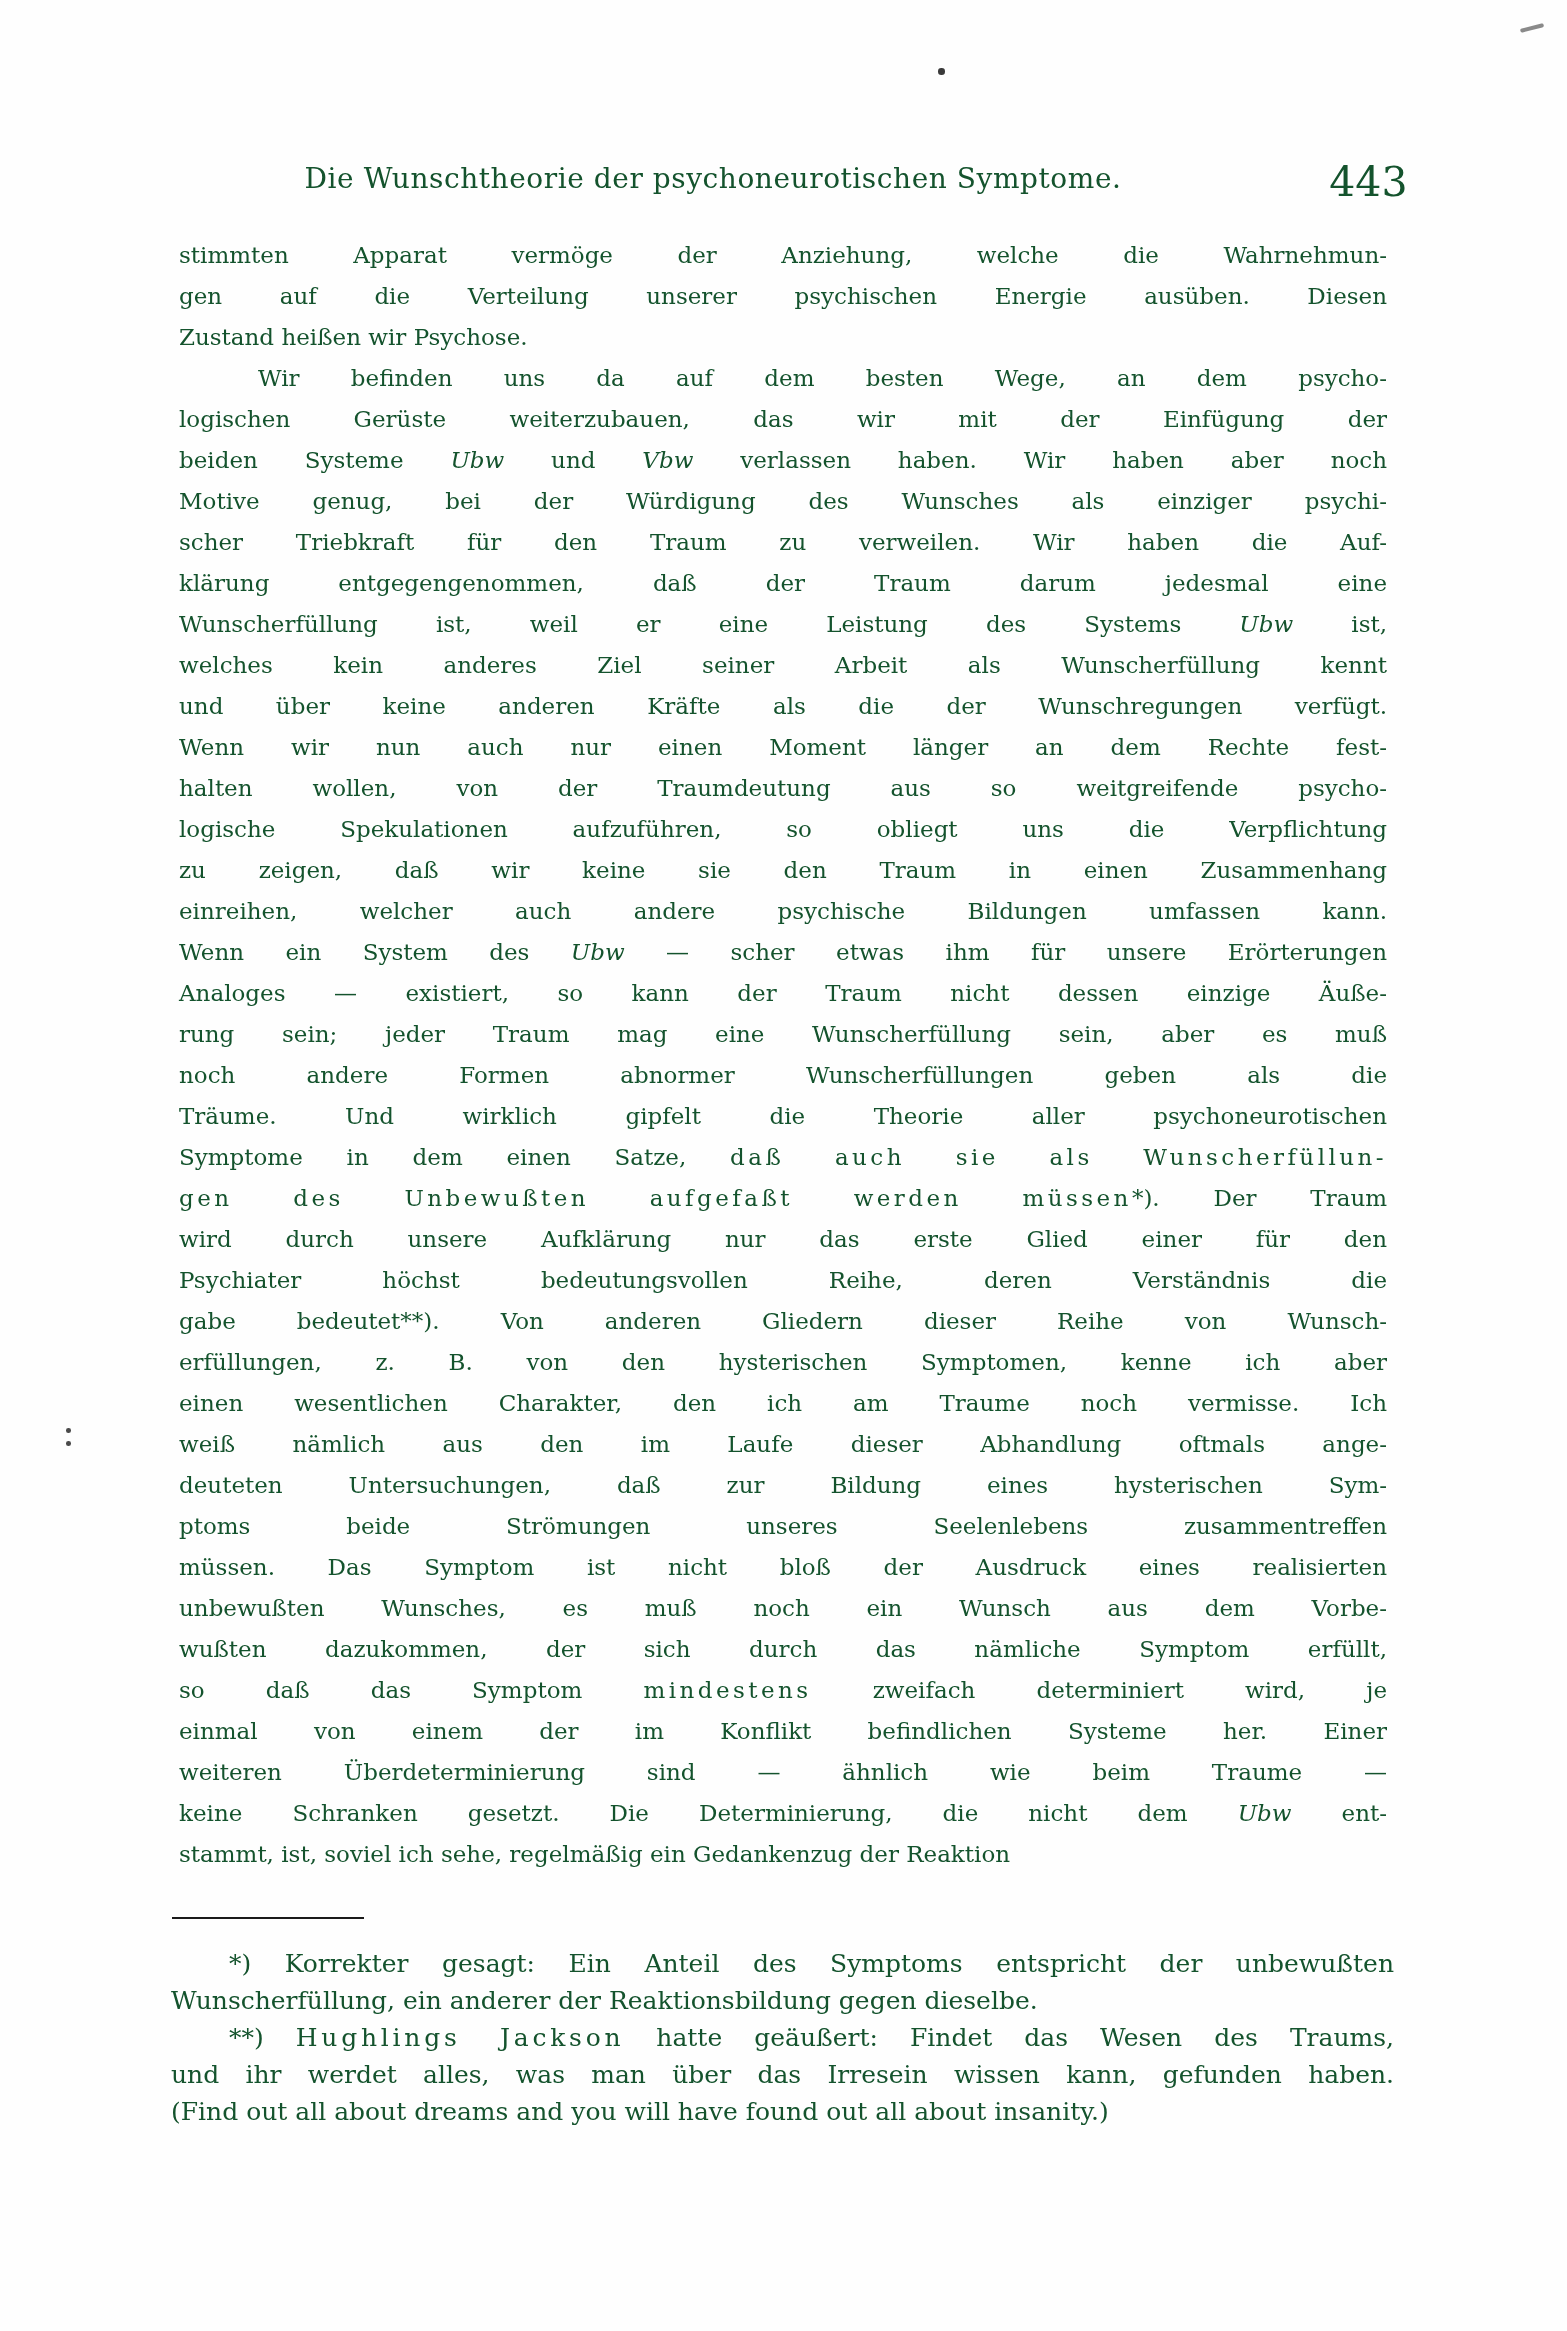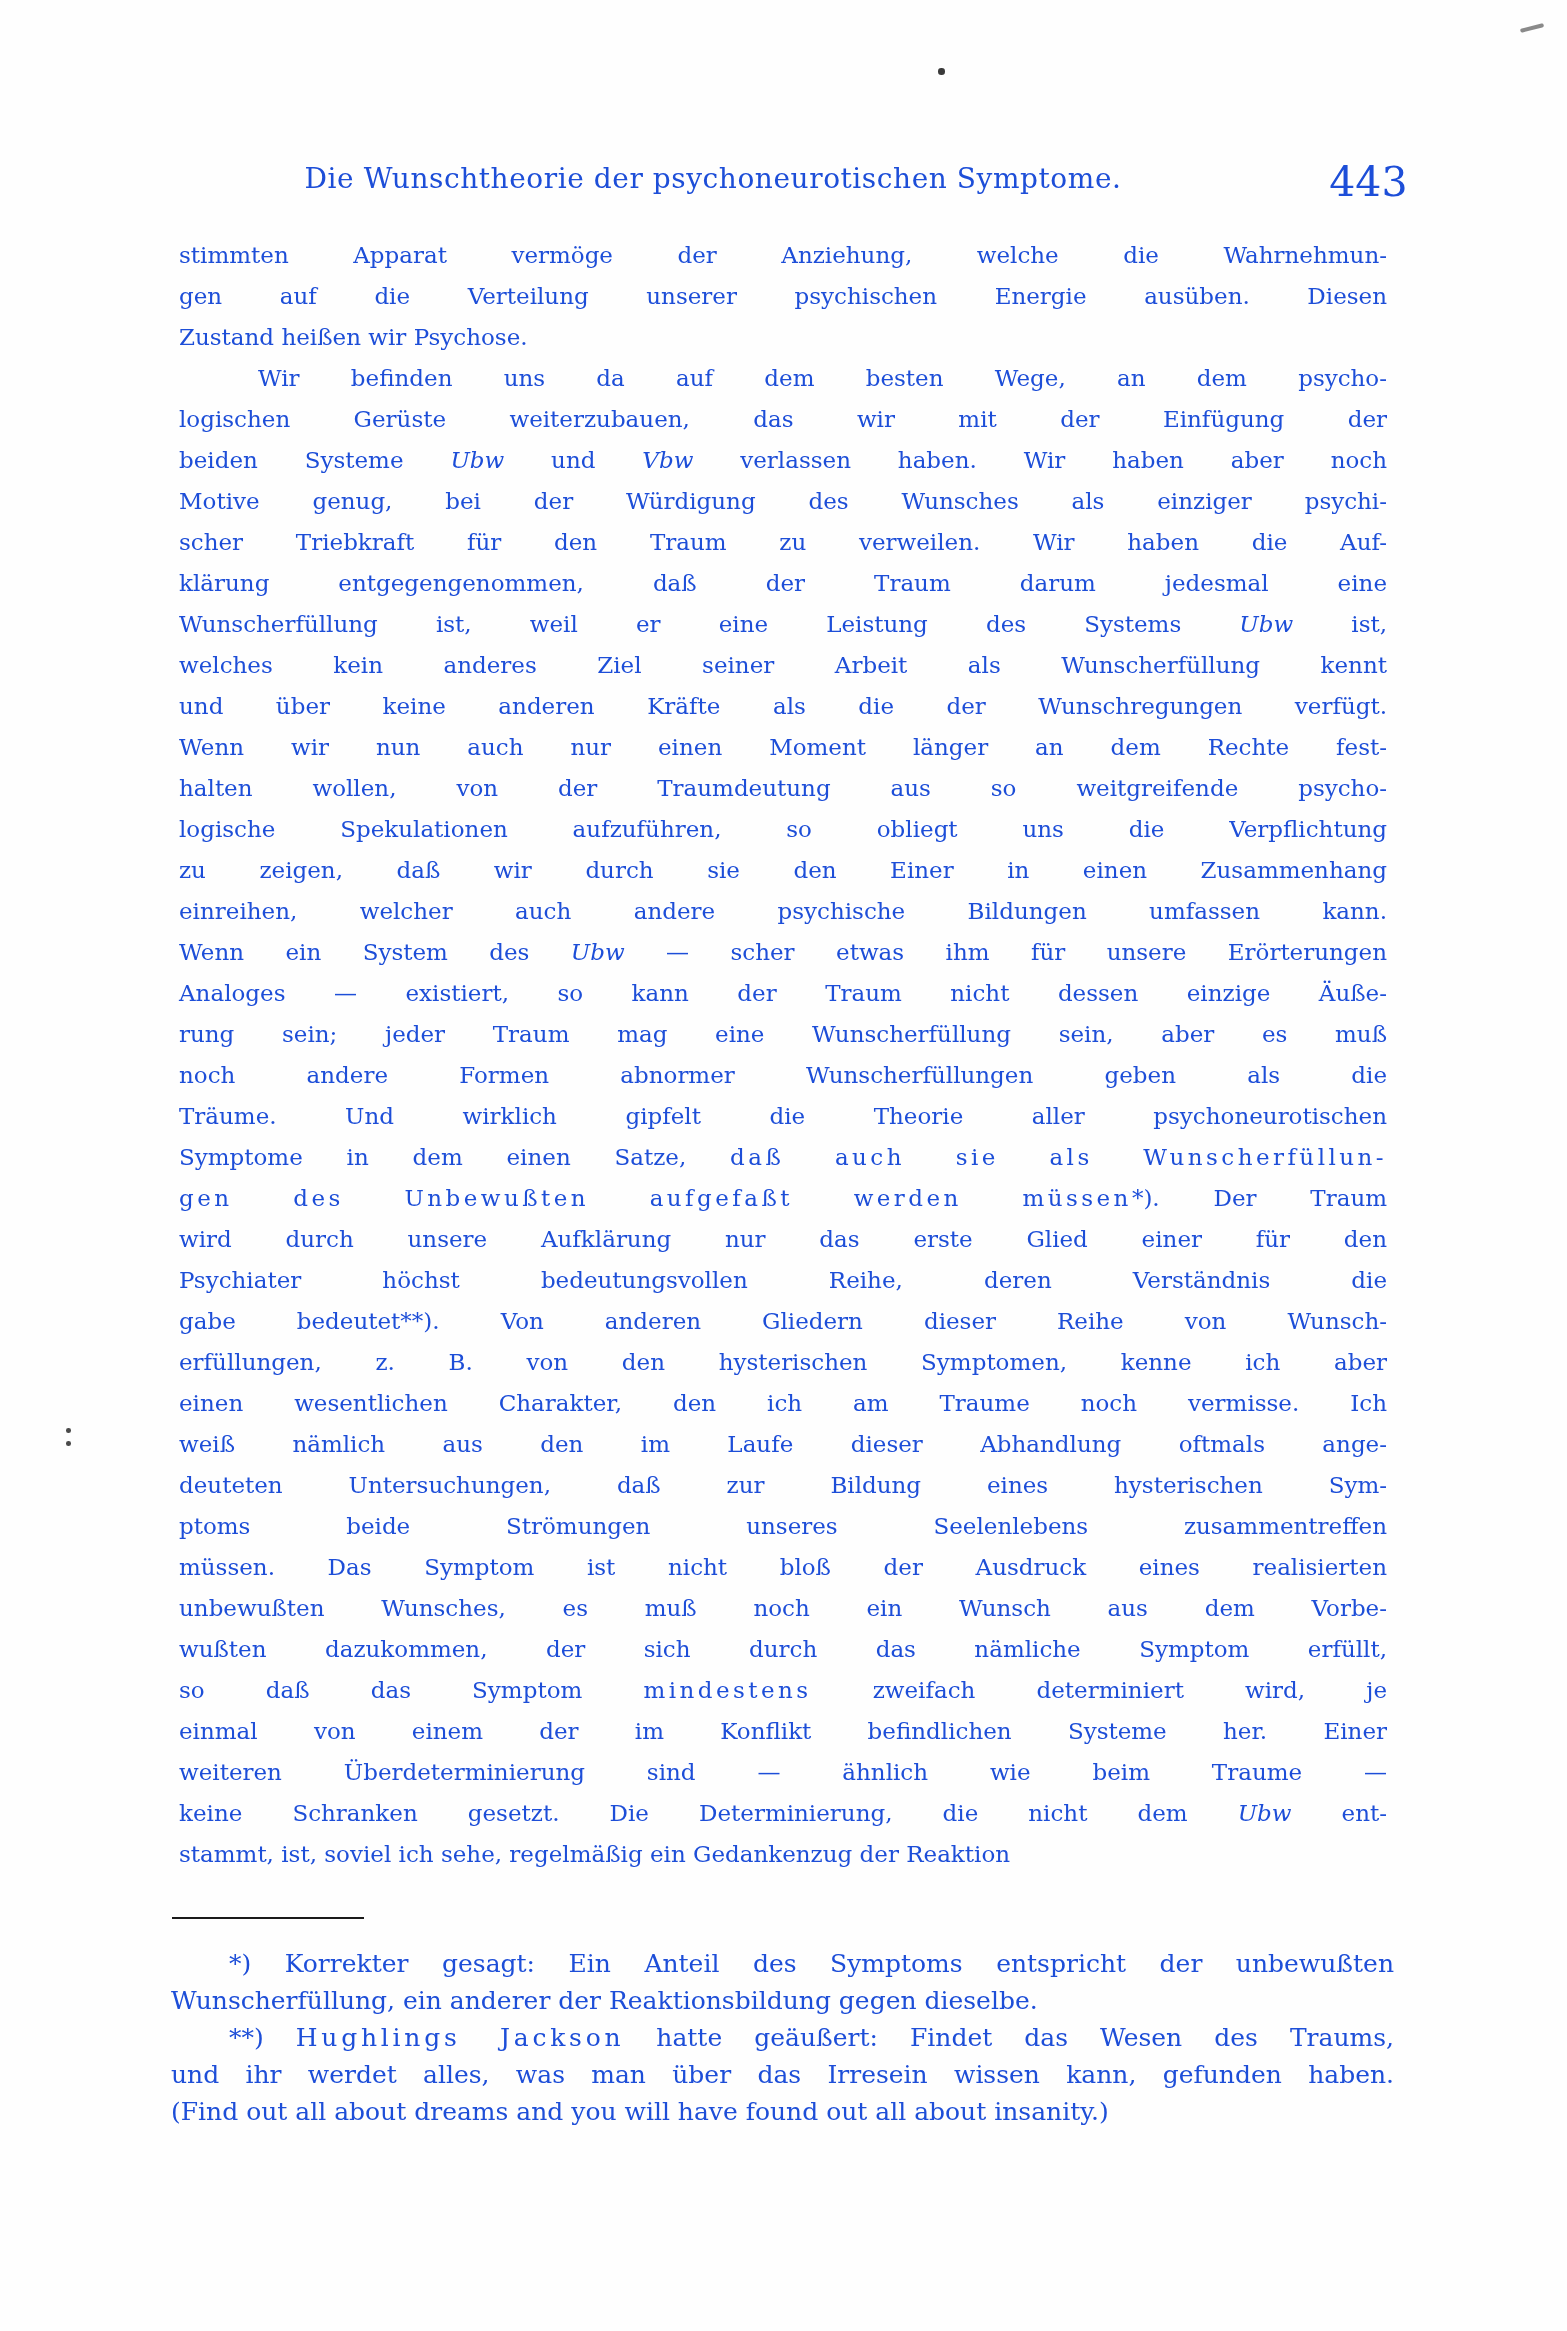--- a/index.html
+++ b/index.html
@@ -1,21 +1,21 @@
 <!DOCTYPE html>
 <html style="font-size:15px"><head>
 <meta charset="utf-8">
 <style>
   html, body { margin: 0; padding: 0; background: #ffffff; }
   .page {
     position: relative;
     width: 1567px;
     height: 2332px;
     background: #fefefe;
-    color: #1d4ed8;
+    color: #14532d;
     font-family: "DejaVu Serif", "Liberation Serif", serif;
     overflow: hidden;
   }
   
   .header {
     position: absolute;
     top: 158px; left: 179px;
     width: 1208px; height: 43px;
   }
   .running-title {
@@ -96,21 +96,21 @@
       <div class="line"><span>beiden Systeme </span><span class="it">Ubw</span><span> und </span><span class="it">Vbw</span><span> verlassen haben. Wir haben aber noch</span></div>
       <div class="line"><span>Motive genug, bei der Würdigung des Wunsches als einziger psychi-</span></div>
       <div class="line"><span>scher Triebkraft für den Traum zu verweilen. Wir haben die Auf-</span></div>
       <div class="line"><span>klärung entgegengenommen, daß der Traum darum jedesmal eine</span></div>
       <div class="line"><span>Wunscherfüllung ist, weil er eine Leistung des Systems </span><span class="it">Ubw</span><span> ist,</span></div>
       <div class="line"><span>welches kein anderes Ziel seiner Arbeit als Wunscherfüllung kennt</span></div>
       <div class="line"><span>und über keine anderen Kräfte als die der Wunschregungen verfügt.</span></div>
       <div class="line"><span>Wenn wir nun auch nur einen Moment länger an dem Rechte fest-</span></div>
       <div class="line"><span>halten wollen, von der Traumdeutung aus so weitgreifende psycho-</span></div>
       <div class="line"><span>logische Spekulationen aufzuführen, so obliegt uns die Verpflichtung</span></div>
-      <div class="line"><span>zu zeigen, daß wir durch sie den Einer in einen Zusammenhang</span></div>
+      <div class="line"><span>zu zeigen, daß wir keine sie den Traum in einen Zusammenhang</span></div>
       <div class="line"><span>einreihen, welcher auch andere psychische Bildungen umfassen kann.</span></div>
       <div class="line"><span>Wenn ein System des </span><span class="it">Ubw</span><span> — scher etwas ihm für unsere Erörterungen</span></div>
       <div class="line"><span>Analoges — existiert, so kann der Traum nicht dessen einzige Äuße-</span></div>
       <div class="line"><span>rung sein; jeder Traum mag eine Wunscherfüllung sein, aber es muß</span></div>
       <div class="line"><span>noch andere Formen abnormer Wunscherfüllungen geben als die</span></div>
       <div class="line"><span>Träume. Und wirklich gipfelt die Theorie aller psychoneurotischen</span></div>
       <div class="line"><span>Symptome in dem einen Satze, </span><span class="sp">daß auch sie als Wunscherfüllun-</span></div>
       <div class="line"><span class="sp">gen des Unbewußten aufgefaßt werden müssen</span><span>*). Der Traum</span></div>
       <div class="line"><span>wird durch unsere Aufklärung nur das erste Glied einer für den</span></div>
       <div class="line"><span>Psychiater höchst bedeutungsvollen Reihe, deren Verständnis die</span></div>

